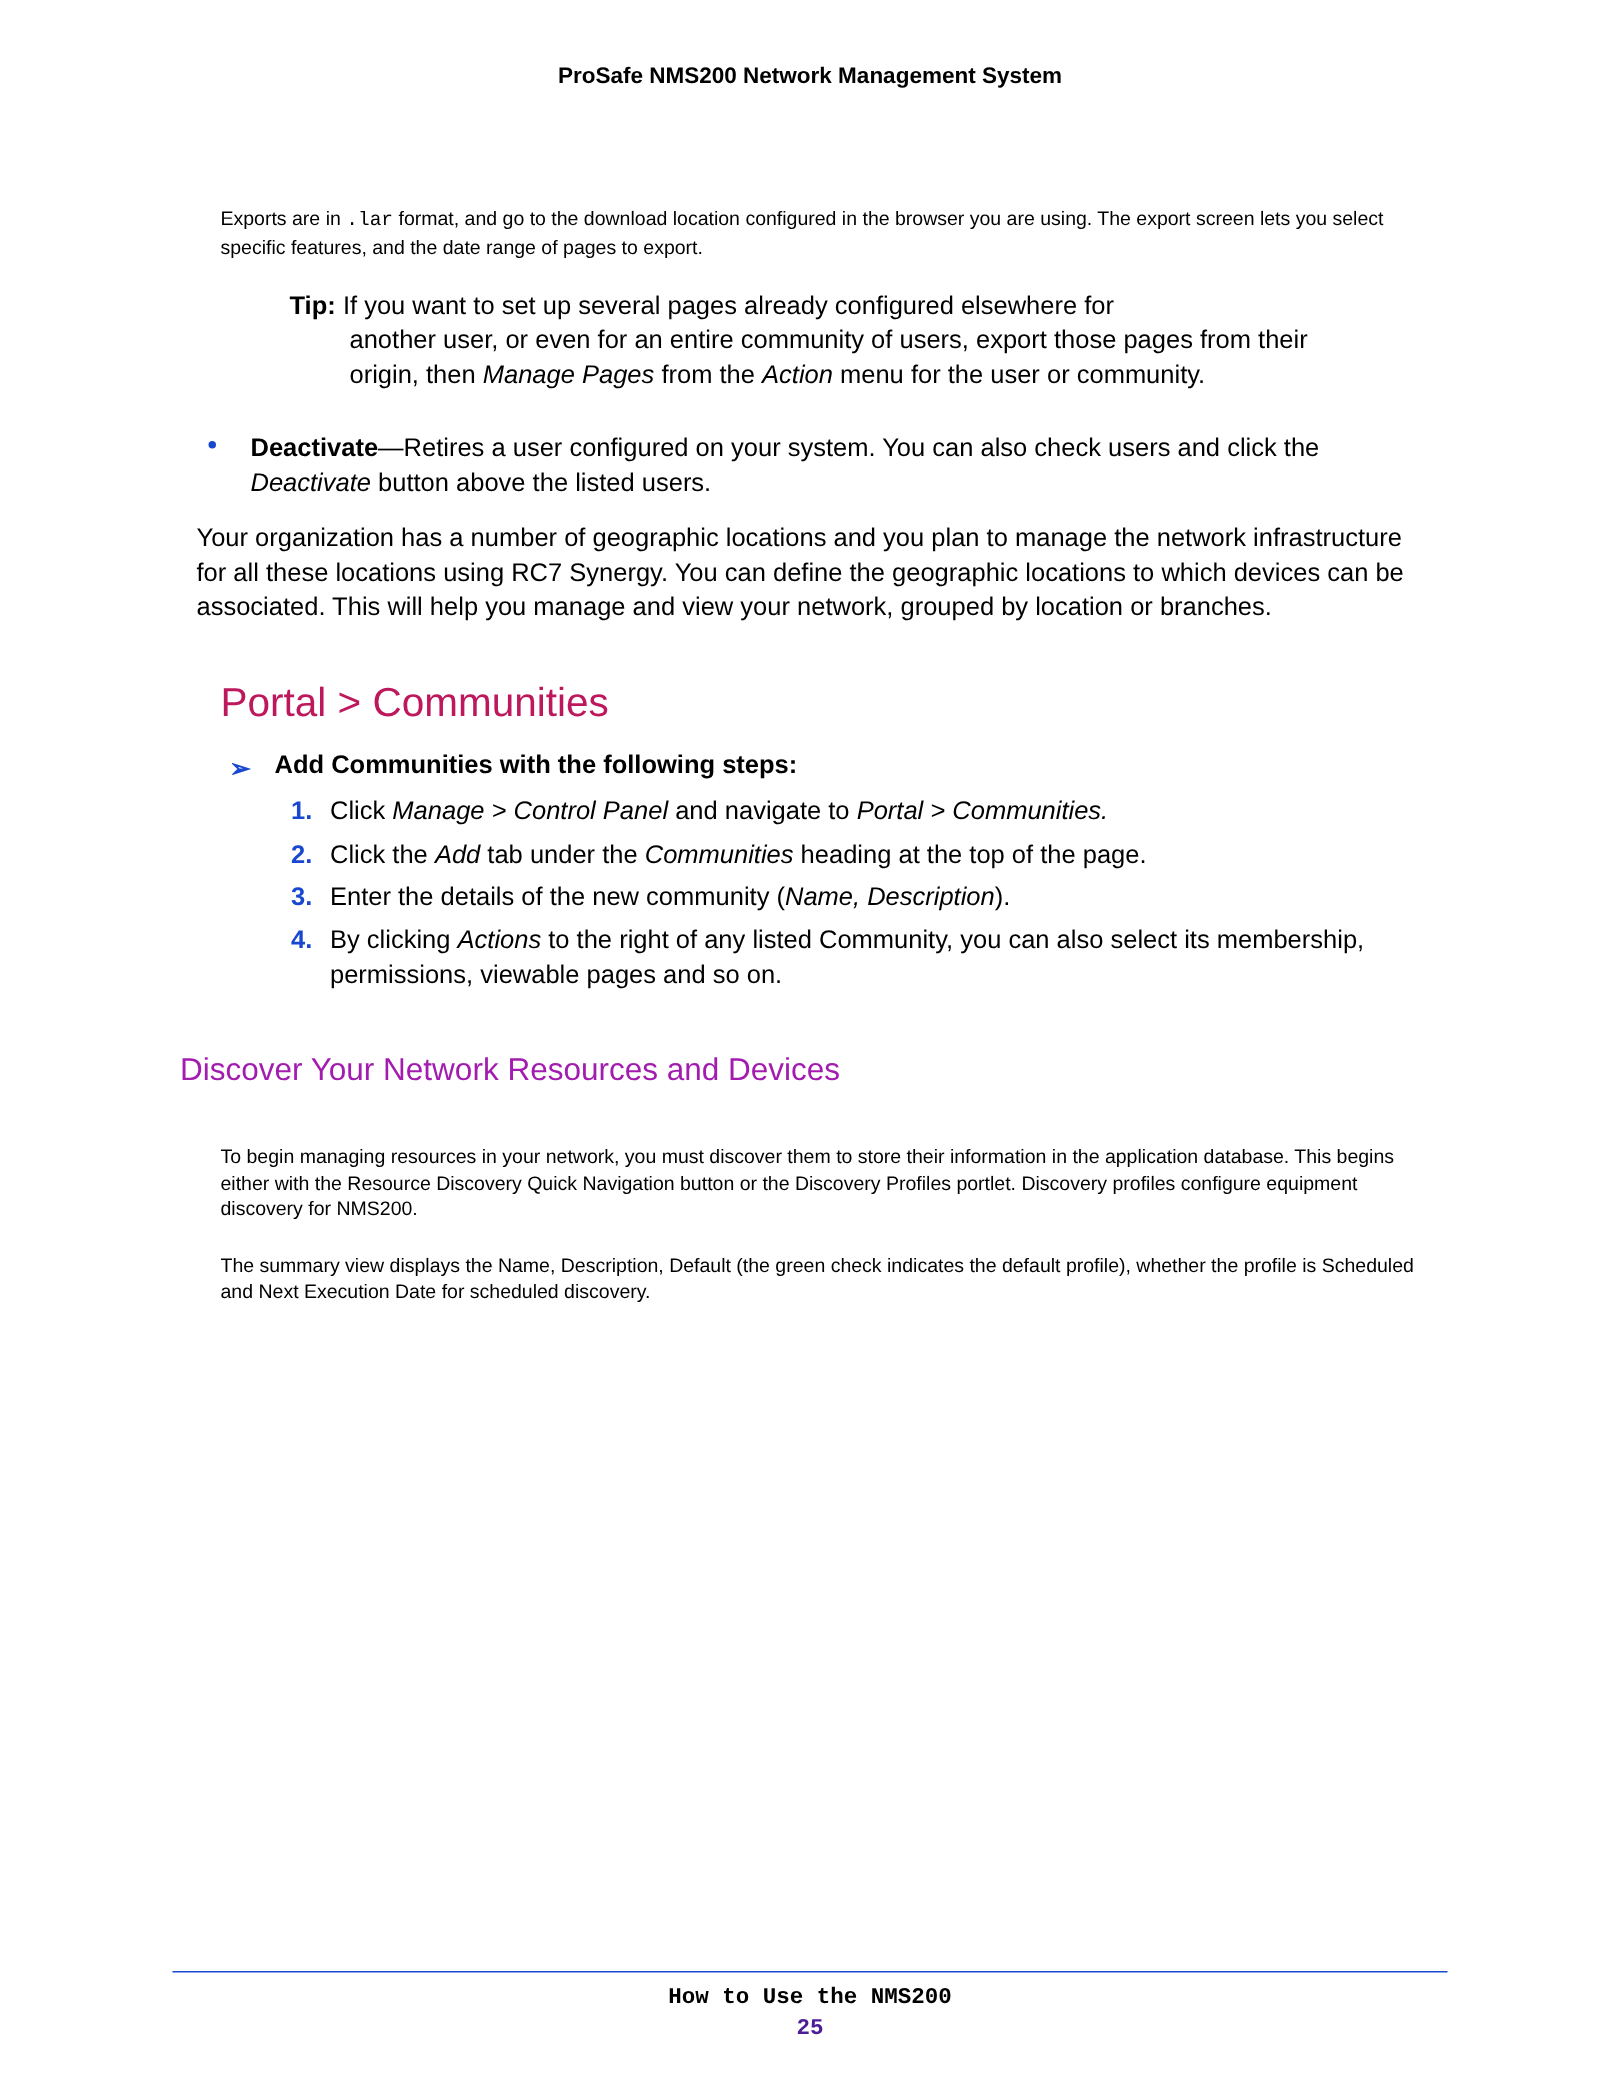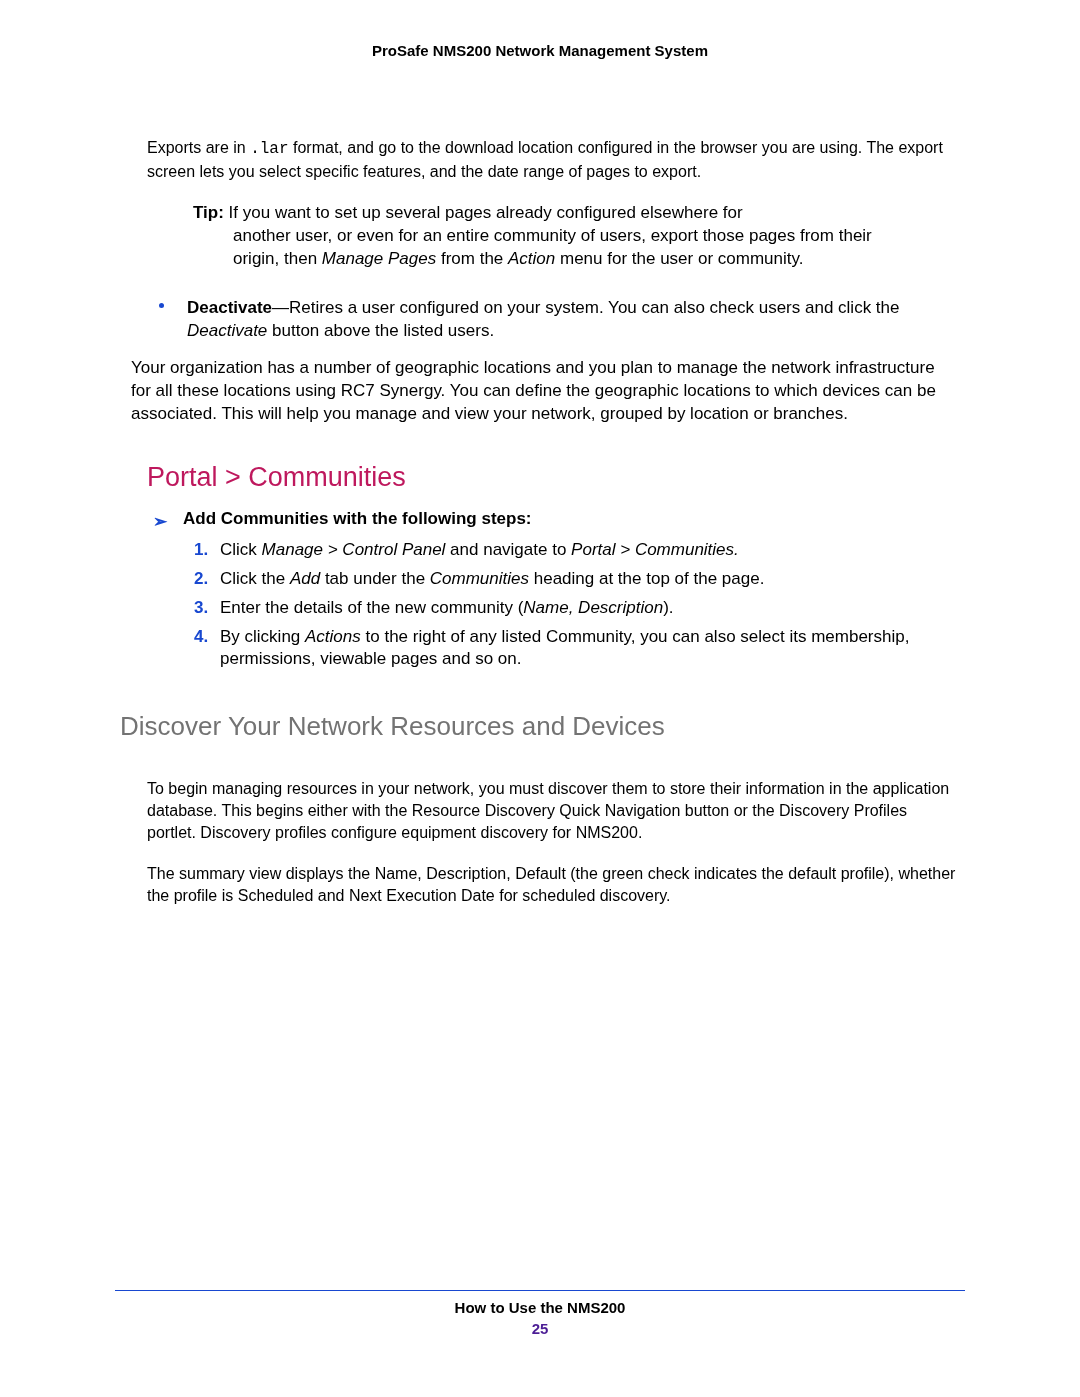--- a/index.html
+++ b/index.html
@@ -17,21 +17,21 @@
     padding: 40px 115px 0 115px;
   }
   .header-title {
     text-align: center;
     font-size: 15px;
     font-weight: bold;
     margin-top: 2px;
     margin-bottom: 78px;
   }
   .body-text {
-    font-size: 16px;
+    font-size: 13px;
     line-height: 1.35;
     margin-left: 32px;
     margin-right: 6px;
     margin-bottom: 20px;
   }
   .mono {
     font-family: "Courier New", monospace;
   }
   .tip-block {
     margin-left: 78px;
@@ -43,21 +43,21 @@
   .tip-label {
     color: #000000;
     font-weight: bold;
   }
   .tip-inline { display: inline; }
   .tip-continue {
     margin-left: 118px;
   }
   .bullet-item {
     position: relative;
-    margin-left: 72px;
+    margin-left: 52px;
     margin-right: 6px;
     font-size: 17px;
     line-height: 1.35;
     margin-bottom: 14px;
   }
   .bullet-dot {
     position: absolute;
     left: -28px;
     top: 6px;
     width: 5px;
@@ -105,32 +105,33 @@
     margin-bottom: 6px;
   }
   .ol-num {
     position: absolute;
     left: -26px;
     top: 0;
     font-weight: bold;
     color: #1848d0;
   }
   .main-heading {
-    font-size: 26px;
-    color: #737373;
+    font-size: 21px;
+    color: #a21caf;
     margin-left: 5px;
     margin-top: 40px;
     margin-bottom: 36px;
     font-family: Arial, Helvetica, sans-serif;
   }
   .footer {
     position: absolute;
-    bottom: 60px;
+    bottom: 36px;
     left: 115px;
     right: 115px;
+    font-family: Liberation Mono, monospace;
   }
   .footer-rule {
     border: none;
     border-top: 1px solid #1848d0;
     margin: 0 0 8px 0;
   }
   .footer-title {
     text-align: center;
     font-size: 15px;
     font-weight: bold;

